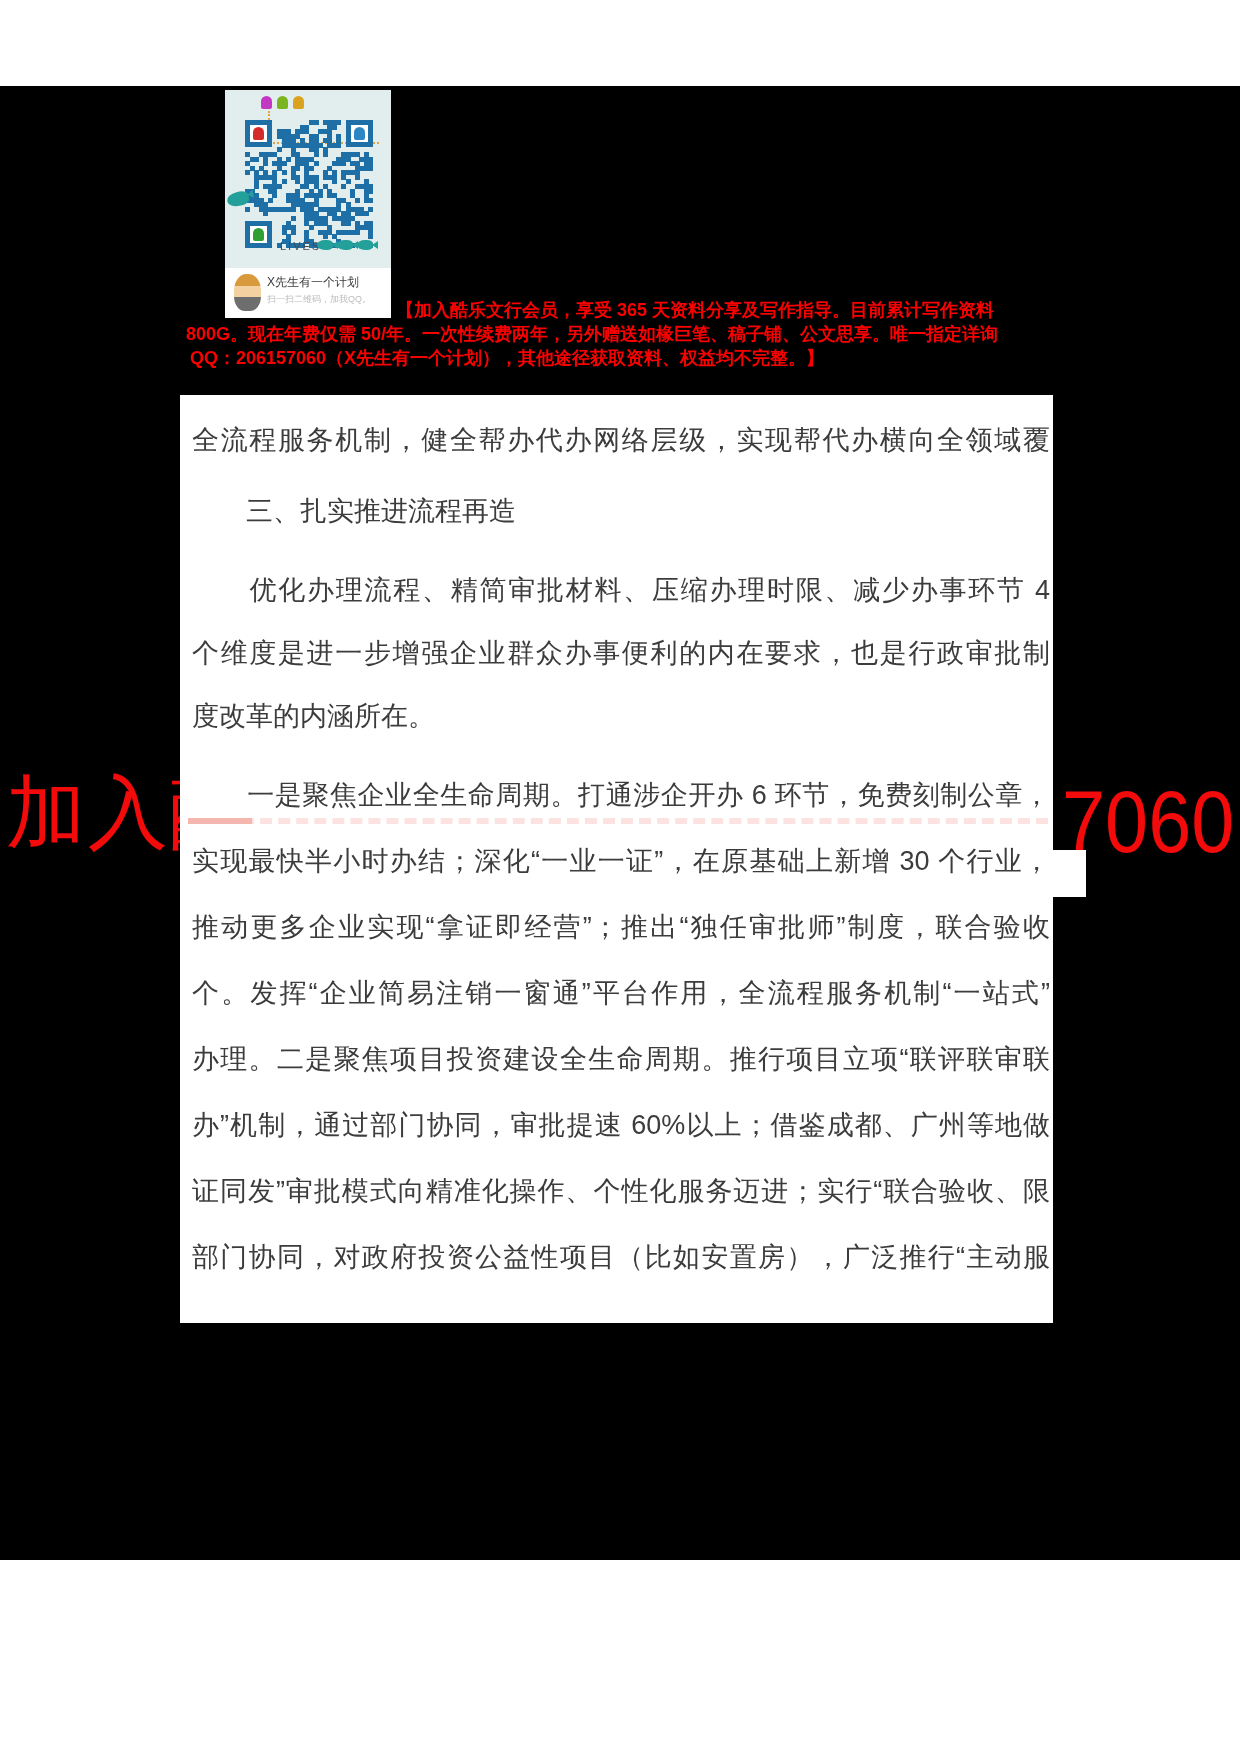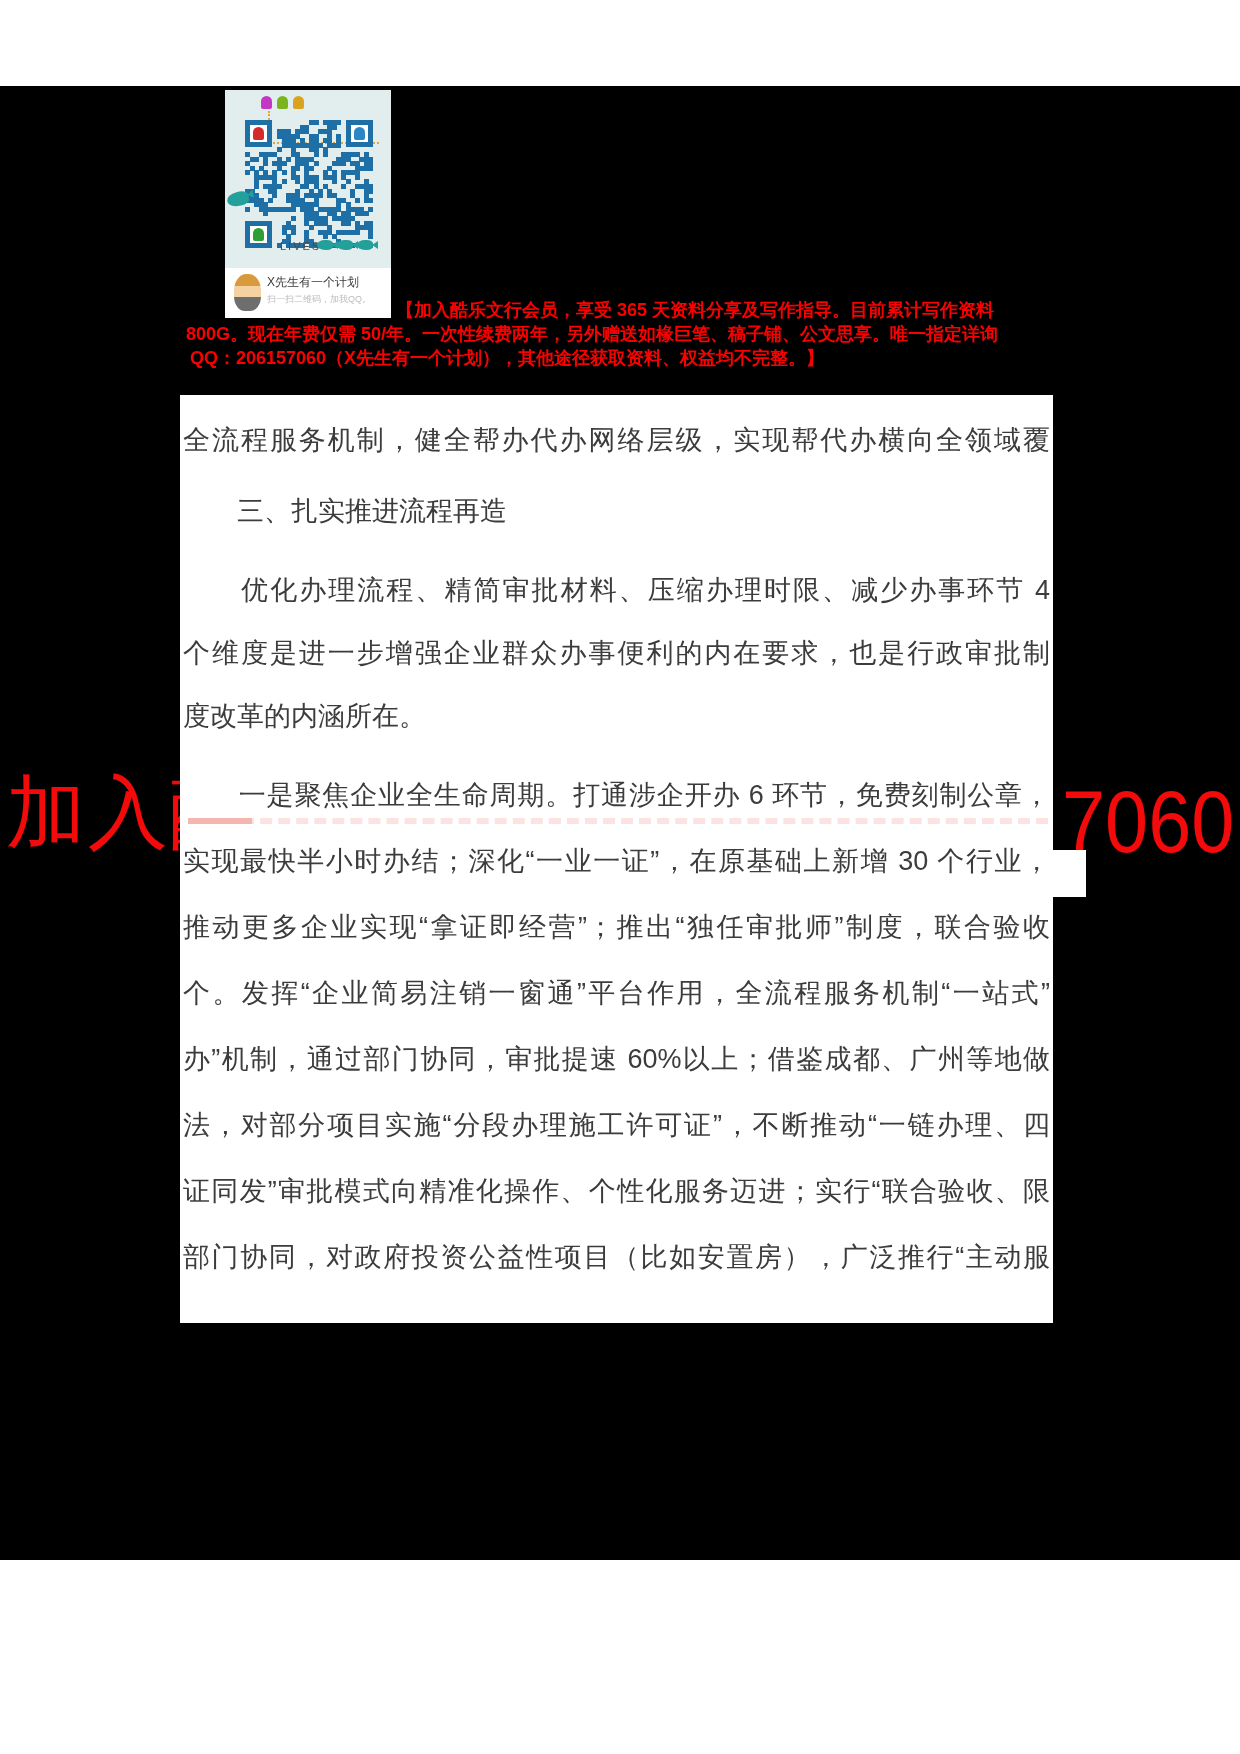--- a/index.html
+++ b/index.html
@@ -41,21 +41,21 @@
   .wm-left{position:absolute;left:6px;top:760px;width:174px;height:110px;overflow:hidden;white-space:nowrap;
            font-size:80px;line-height:106px;letter-spacing:2px;color:#f30a0a;z-index:2;}
   .wm-right{position:absolute;left:1062px;top:778px;font-size:88px;line-height:88px;color:#f30a0a;
             white-space:nowrap;transform:scale(0.88,1);transform-origin:left top;z-index:2;}
   .bleed{position:absolute;left:188px;top:818px;width:860px;height:0;border-top:6px dashed #fce3e1;z-index:5;}
   .bleed-strong{position:absolute;left:188px;top:818px;width:64px;height:6px;background:#f5b6b0;z-index:6;}
 
   
   .doc{position:absolute;left:180px;top:395px;width:873px;background:#fff;z-index:3;
        padding:14px 0 33px 0;box-sizing:border-box;}
-  .doc-inner{padding-left:3px;padding-right:3px;}
+  .doc-inner{padding-left:12px;padding-right:3px;}
   .line{font-size:27px;line-height:63px;color:#3c3c3c;text-align:justify;text-align-last:justify;}
   .lh2{line-height:66px;}
   .left{text-align-last:left;}
   .gap-sm{margin-top:8px;} .gap-md{margin-top:16px;} .gap-lg{margin-top:14px;}
   .notch{position:absolute;left:1053px;top:850px;width:33px;height:47px;background:#fff;z-index:3;}
 </style>
 </head>
 <body>
 
 <div class="page">
@@ -421,22 +421,22 @@
     <div class="doc-inner">
         <div class="line">全流程服务机制，健全帮办代办网络层级，实现帮代办横向全领域覆</div>
         <div class="line left gap-sm">　　三、扎实推进流程再造</div>
         <div class="line gap-md">　　优化办理流程、精简审批材料、压缩办理时限、减少办事环节 4</div>
         <div class="line">个维度是进一步增强企业群众办事便利的内在要求，也是行政审批制</div>
         <div class="line left">度改革的内涵所在。</div>
         <div class="line lh2 gap-lg">　　一是聚焦企业全生命周期。打通涉企开办 6 环节，免费刻制公章，</div>
         <div class="line lh2">实现最快半小时办结；深化“一业一证”，在原基础上新增 30 个行业，</div>
         <div class="line lh2">推动更多企业实现“拿证即经营”；推出“独任审批师”制度，联合验收</div>
         <div class="line lh2">个。发挥“企业简易注销一窗通”平台作用，全流程服务机制“一站式”</div>
+        <div class="line lh2">办理。二是聚焦项目投资建设全生命周期。推行项目立项“联评联审联</div>
         <div class="line lh2">办”机制，通过部门协同，审批提速 60%以上；借鉴成都、广州等地做</div>
-        <div class="line lh2">法，对部分项目实施“分段办理施工许可证”，不断推动“一链办理、四</div>
         <div class="line lh2">证同发”审批模式向精准化操作、个性化服务迈进；实行“联合验收、限</div>
         <div class="line lh2">部门协同，对政府投资公益性项目（比如安置房），广泛推行“主动服</div>
       </div>
   </div>
   <div class="notch"></div>
 
   <div class="bleed"></div>
   <div class="bleed-strong"></div>
 </div>
 

